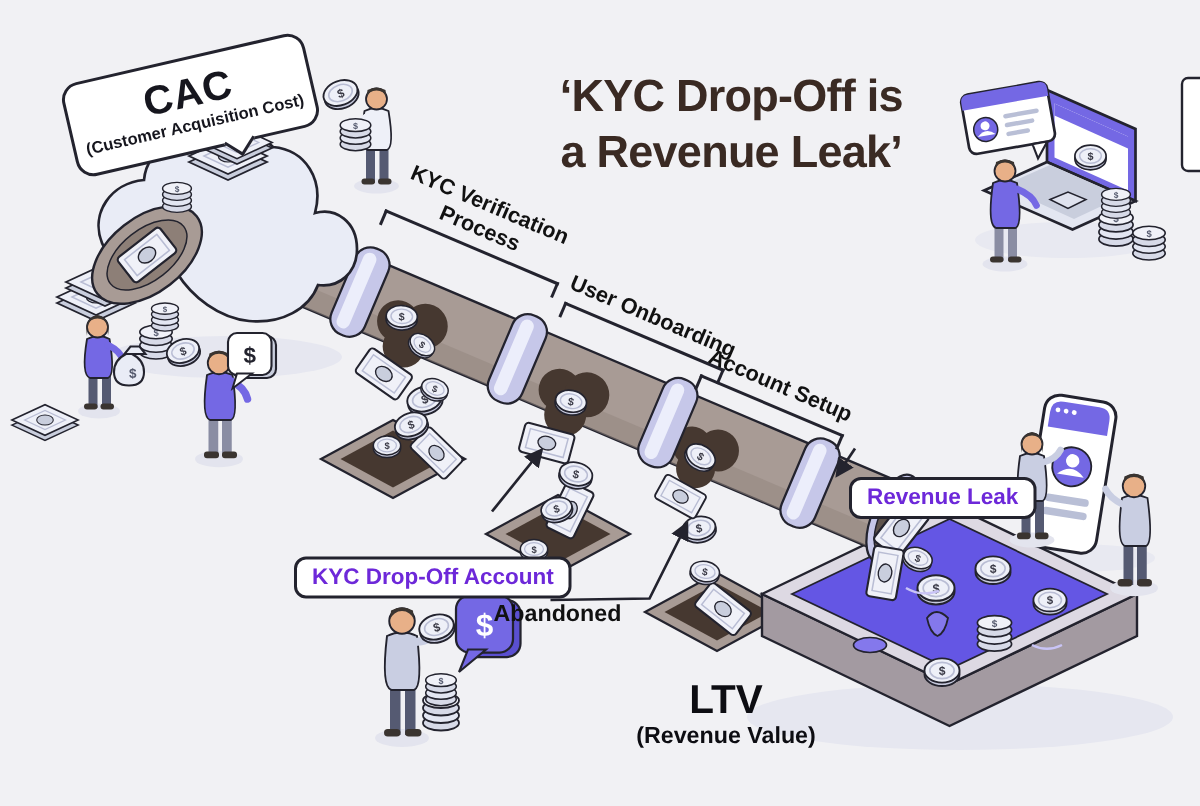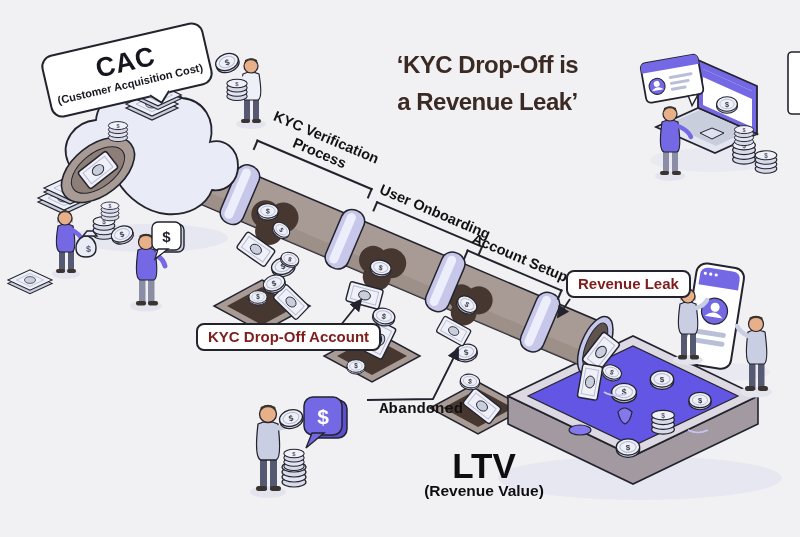--- a/index.html
+++ b/index.html
@@ -6,21 +6,21 @@
   .canvas{
     position:relative;width:800px;height:537px;overflow:hidden;
     background:#f1f1f4;
     font-family:"Liberation Sans",sans-serif;
   }
   .canvas svg{position:absolute;left:0;top:0;}
   .overlay{position:absolute;z-index:2;}
   
   .title{
     left:330px;top:46px;width:315px;text-align:center;
-    font-size:24px;line-height:37px;font-weight:800;color:#3a2a23;
+    font-size:30px;line-height:37px;font-weight:800;color:#3a2a23;
     letter-spacing:-0.5px;
   }
   
   .cac-bubble{
     left:44px;top:38px;width:150px;padding:8px 6px 10px 6px;
     background:#ffffff;border:2.5px solid #23232e;border-radius:12px;
     transform:rotate(-13deg);transform-origin:center;text-align:center;color:#16161e;
   }
   .cac-bubble .abbr{font-size:27px;font-weight:800;line-height:28px;letter-spacing:0.5px;}
   .cac-bubble .full{font-size:11px;font-weight:700;margin-top:2px;white-space:nowrap;}
@@ -33,27 +33,27 @@
     text-align:center;color:#111;font-weight:700;font-size:14.5px;line-height:16.5px;
     transform:rotate(23deg);transform-origin:center;
   }
   .stage .bracket{height:9px;border-top:2px solid #23232e;border-left:2px solid #23232e;border-right:2px solid #23232e;margin:4px auto 0;}
   .stage1{left:250px;top:128px;width:140px;}
   .stage2{left:362px;top:203px;width:140px;}
   .stage3{left:453px;top:249px;width:128px;}
   
   .callout-box{
     background:#fff;border:2px solid #23232e;border-radius:8px;
-    padding:3px 10px 4px;font-size:15px;font-weight:700;color:#7f1d1d;white-space:nowrap;
+    padding:3px 10px 4px;font-size:15px;font-weight:700;color:#6d28d9;white-space:nowrap;margin-top:48px;
   }
   .revenue-leak{left:566px;top:270px;}
   .kyc-dropoff{left:196px;top:323px;}
-  .abandoned{left:348px;top:400px;width:115px;text-align:right;font-size:15.5px;line-height:19px;font-weight:700;color:#111;font-family:Liberation Mono, monospace;}
+  .abandoned{left:329px;top:400px;width:115px;text-align:left;font-size:15.5px;line-height:19px;font-weight:700;color:#111;}
   .ltv-block{left:408px;top:452px;width:152px;text-align:center;color:#0d0d12;}
-  .ltv-block .abbr{font-size:35px;font-weight:800;line-height:28px;}
+  .ltv-block .abbr{font-size:27px;font-weight:800;line-height:28px;}
   .ltv-block .full{font-size:15.5px;font-weight:700;margin-top:2px;}
 </style>
 </head>
 <body>
 
 <div class="canvas">
 
 <svg width="800" height="537" viewBox="0 0 800 537">
   <defs>
     <marker id="arrow" viewBox="0 0 10 10" refX="8.5" refY="5" markerWidth="7" markerHeight="7" orient="auto-start-reverse">

